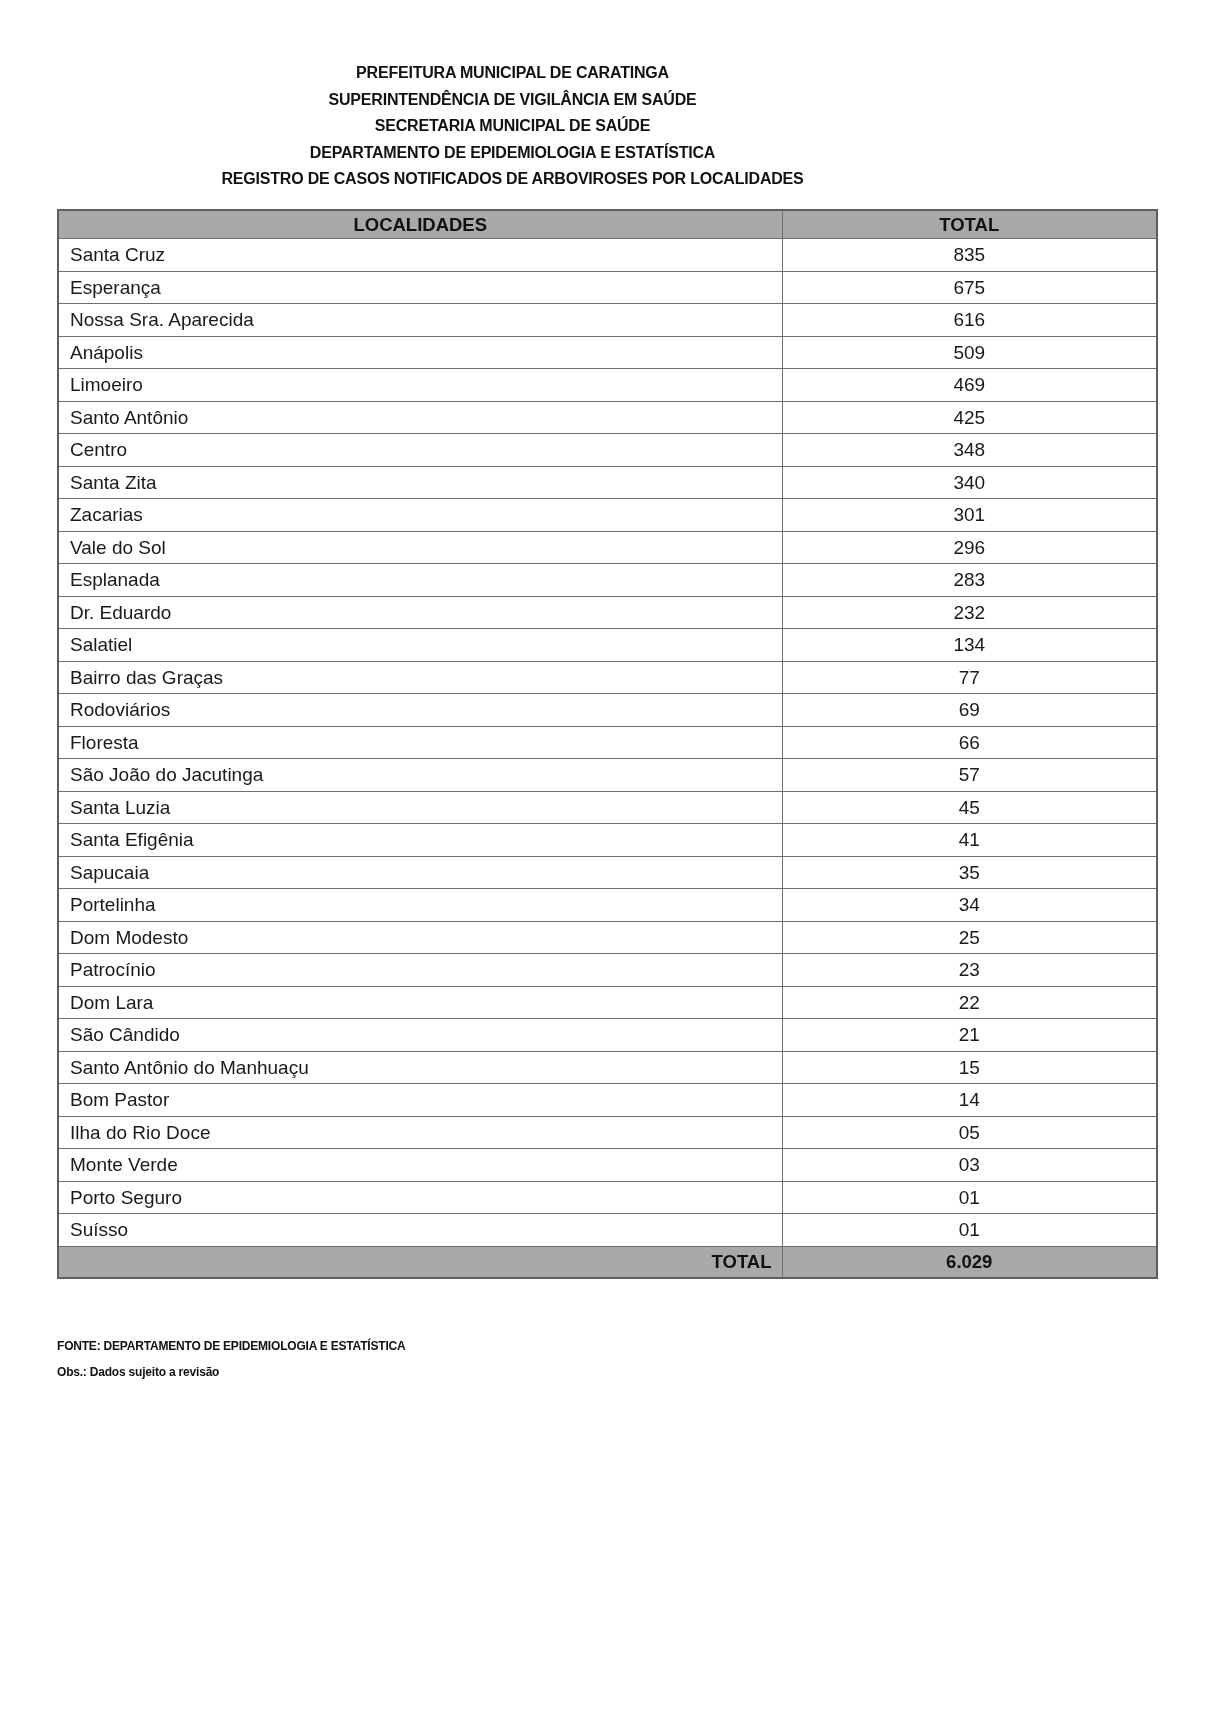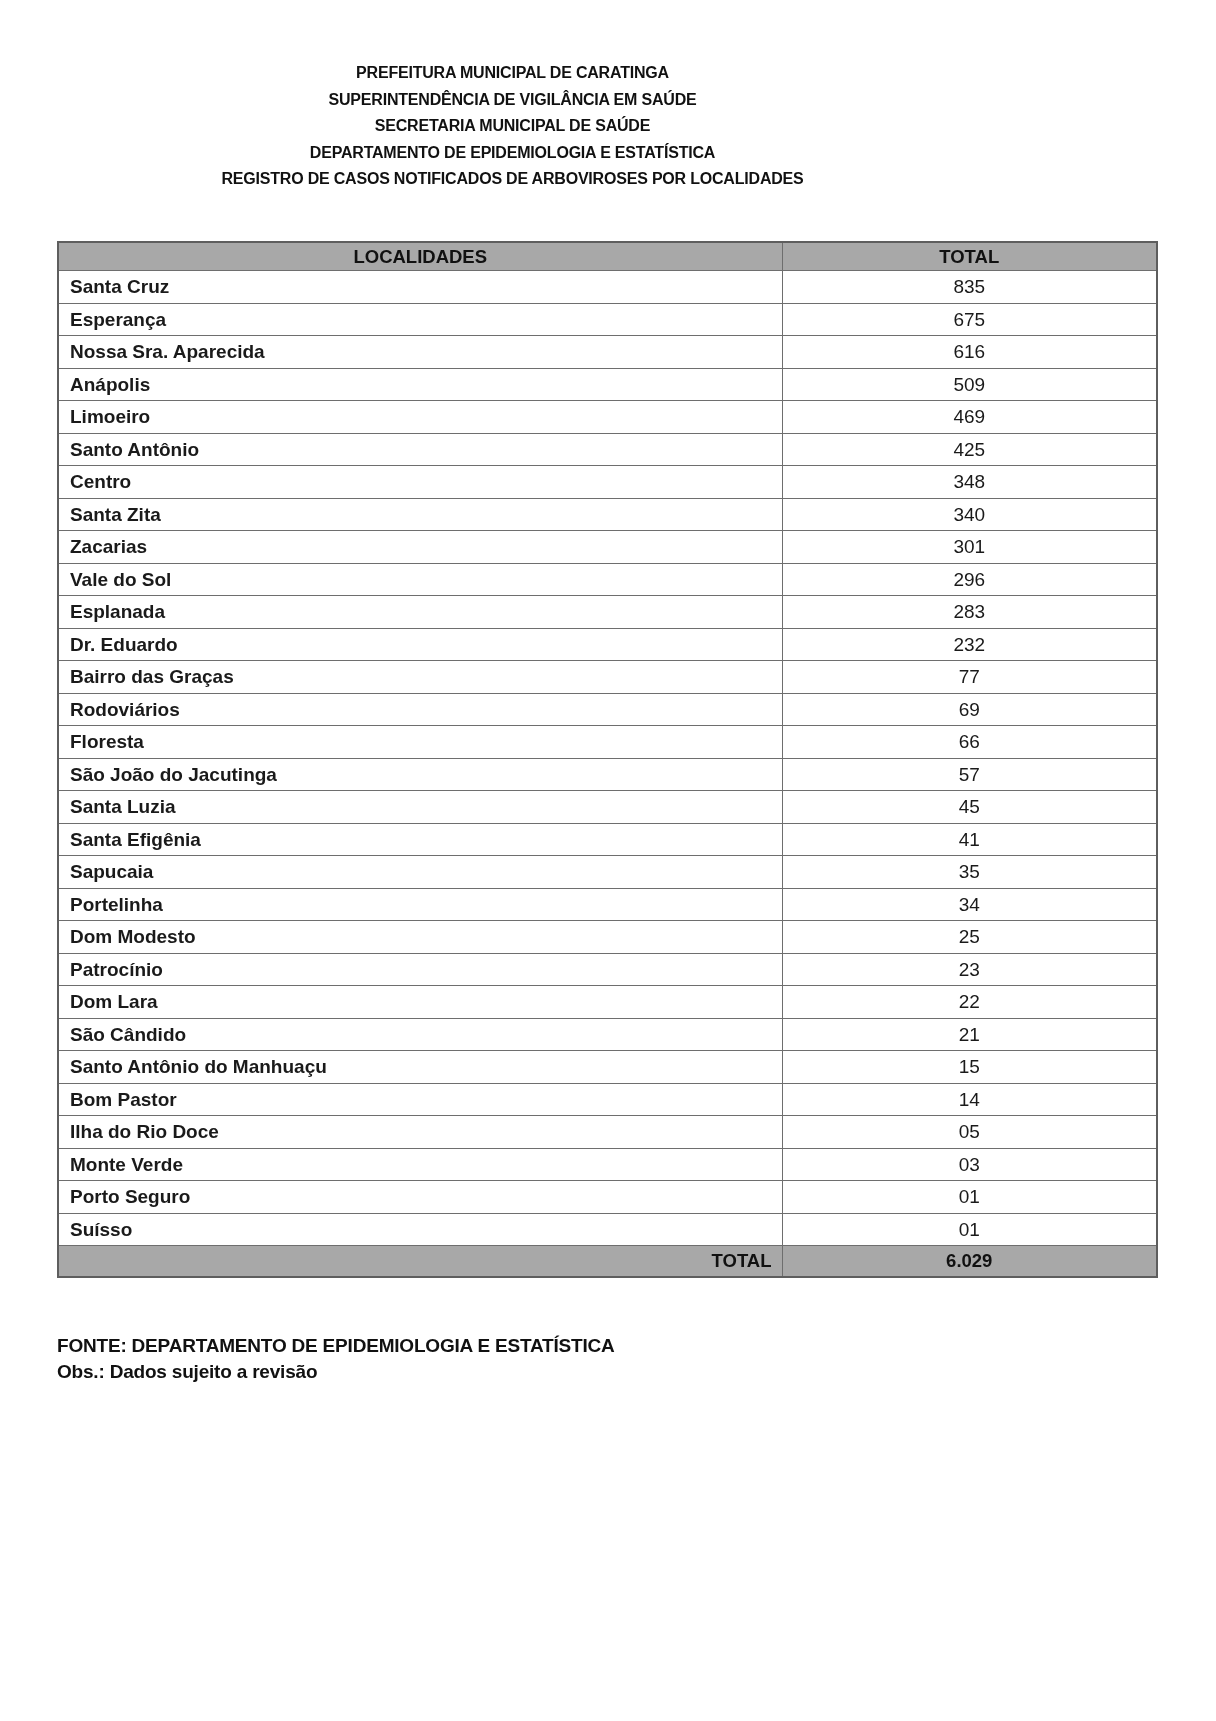--- a/index.html
+++ b/index.html
@@ -33,21 +33,20 @@
       position: absolute;
       left: 57px;
       top: 209px;
       width: 1101px;
     }
     table {
       width: 100%;
       border-collapse: collapse;
       table-layout: fixed;
       border: 2px solid #5e5e5e;
-      margin-top: 32px;
     }
     col.c-name { width: 724px; }
     col.c-total { width: auto; }
     th, td {
       border: 1.6px solid #6e6e6e;
       padding: 0;
       font-size: 19px;
       height: 31.5px;
       line-height: 31.5px;
       white-space: nowrap;
@@ -59,21 +58,20 @@
       font-size: 18.5px;
       text-align: center;
       height: 27px;
       line-height: 27px;
       color: #111;
     }
     tbody td.name {
       text-align: left;
       padding-left: 11px;
       color: #1a1a1a;
-      font-weight: bold;
     }
     tbody td.val {
       text-align: center;
       color: #1a1a1a;
     }
     tfoot td {
       background: #a8a8a8;
       font-weight: bold;
       font-size: 18.5px;
       height: 30px;
@@ -87,21 +85,21 @@
     tfoot td.total-value {
       text-align: center;
     }
     .footer {
       position: absolute;
       left: 57px;
       top: 1333px;
     }
     .footer-line {
       font-weight: bold;
-      font-size: 19px;
+      font-size: 12px;
       line-height: 26px;
       color: #111;
       letter-spacing: -0.2px;
     }
   </style>
 </head>
 <body>
 
 <div class="title-block">
   <div class="title-line">PREFEITURA MUNICIPAL DE CARATINGA</div>
@@ -166,20 +164,24 @@
         </tr>
         <tr>
           <td class="name">Esplanada</td>
           <td class="val">283</td>
         </tr>
         <tr>
           <td class="name">Dr. Eduardo</td>
           <td class="val">232</td>
         </tr>
         <tr>
+          <td class="name">Salatiel</td>
+          <td class="val">134</td>
+        </tr>
+        <tr>
           <td class="name">Bairro das Graças</td>
           <td class="val">77</td>
         </tr>
         <tr>
           <td class="name">Rodoviários</td>
           <td class="val">69</td>
         </tr>
         <tr>
           <td class="name">Floresta</td>
           <td class="val">66</td>

